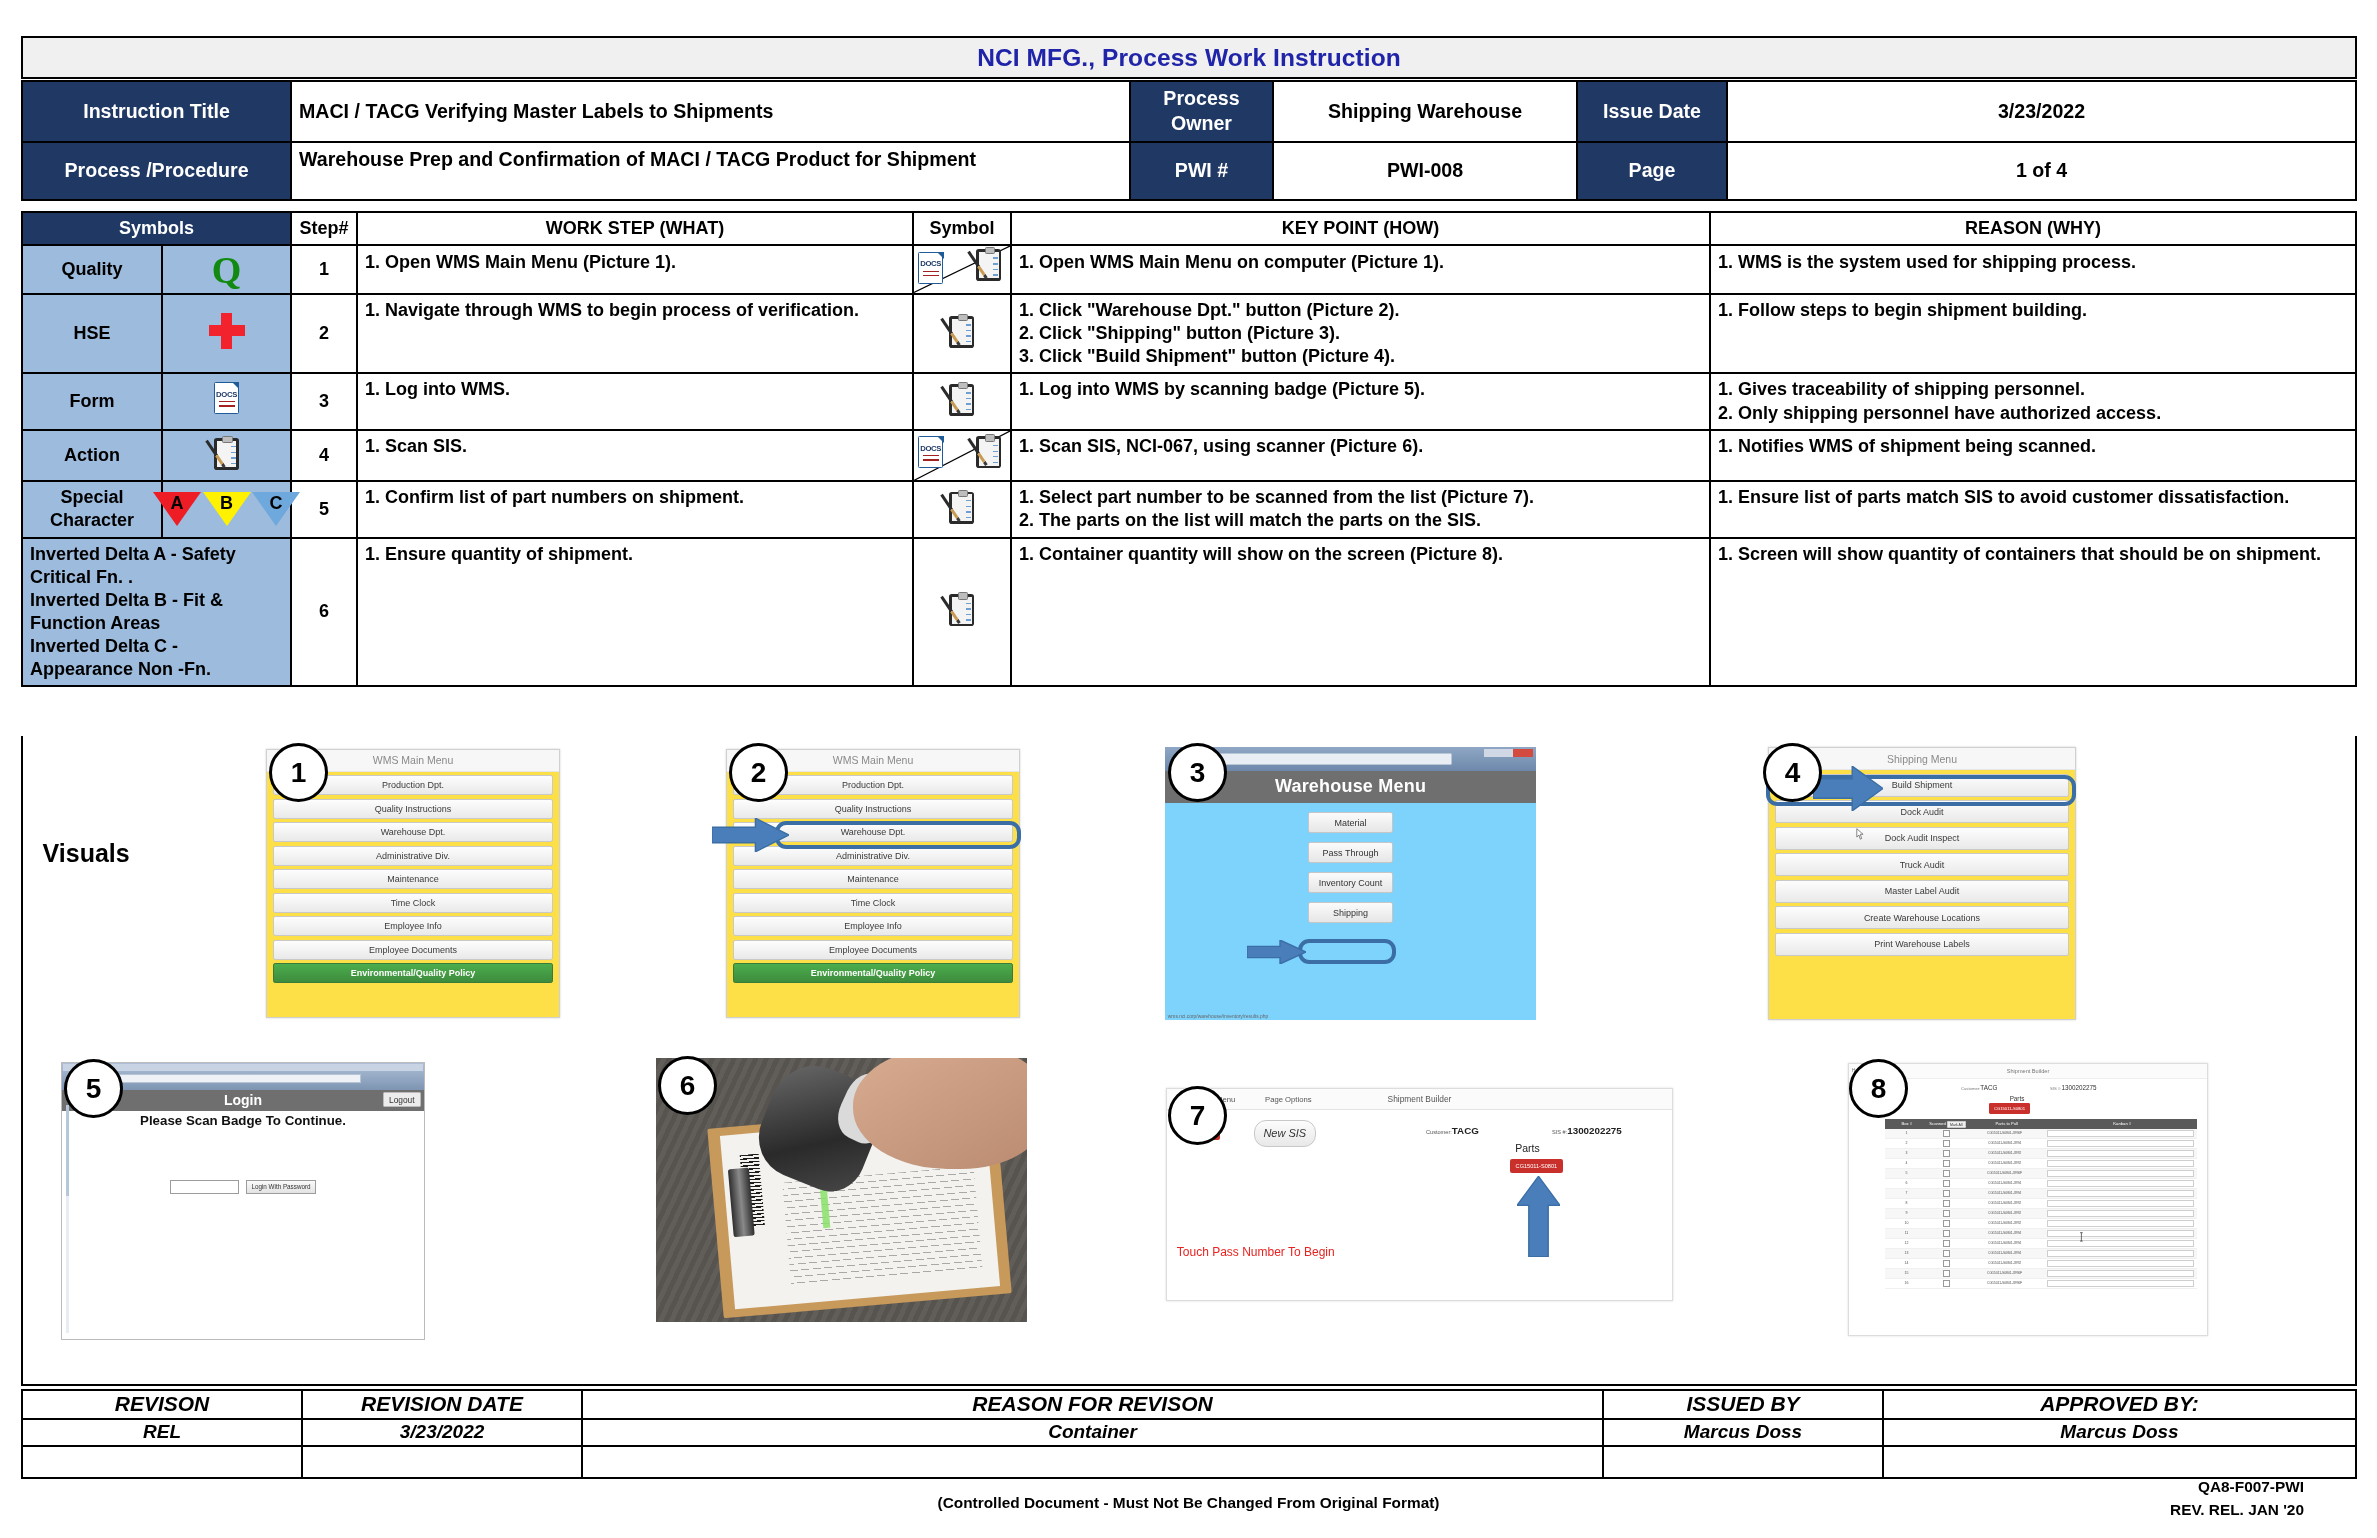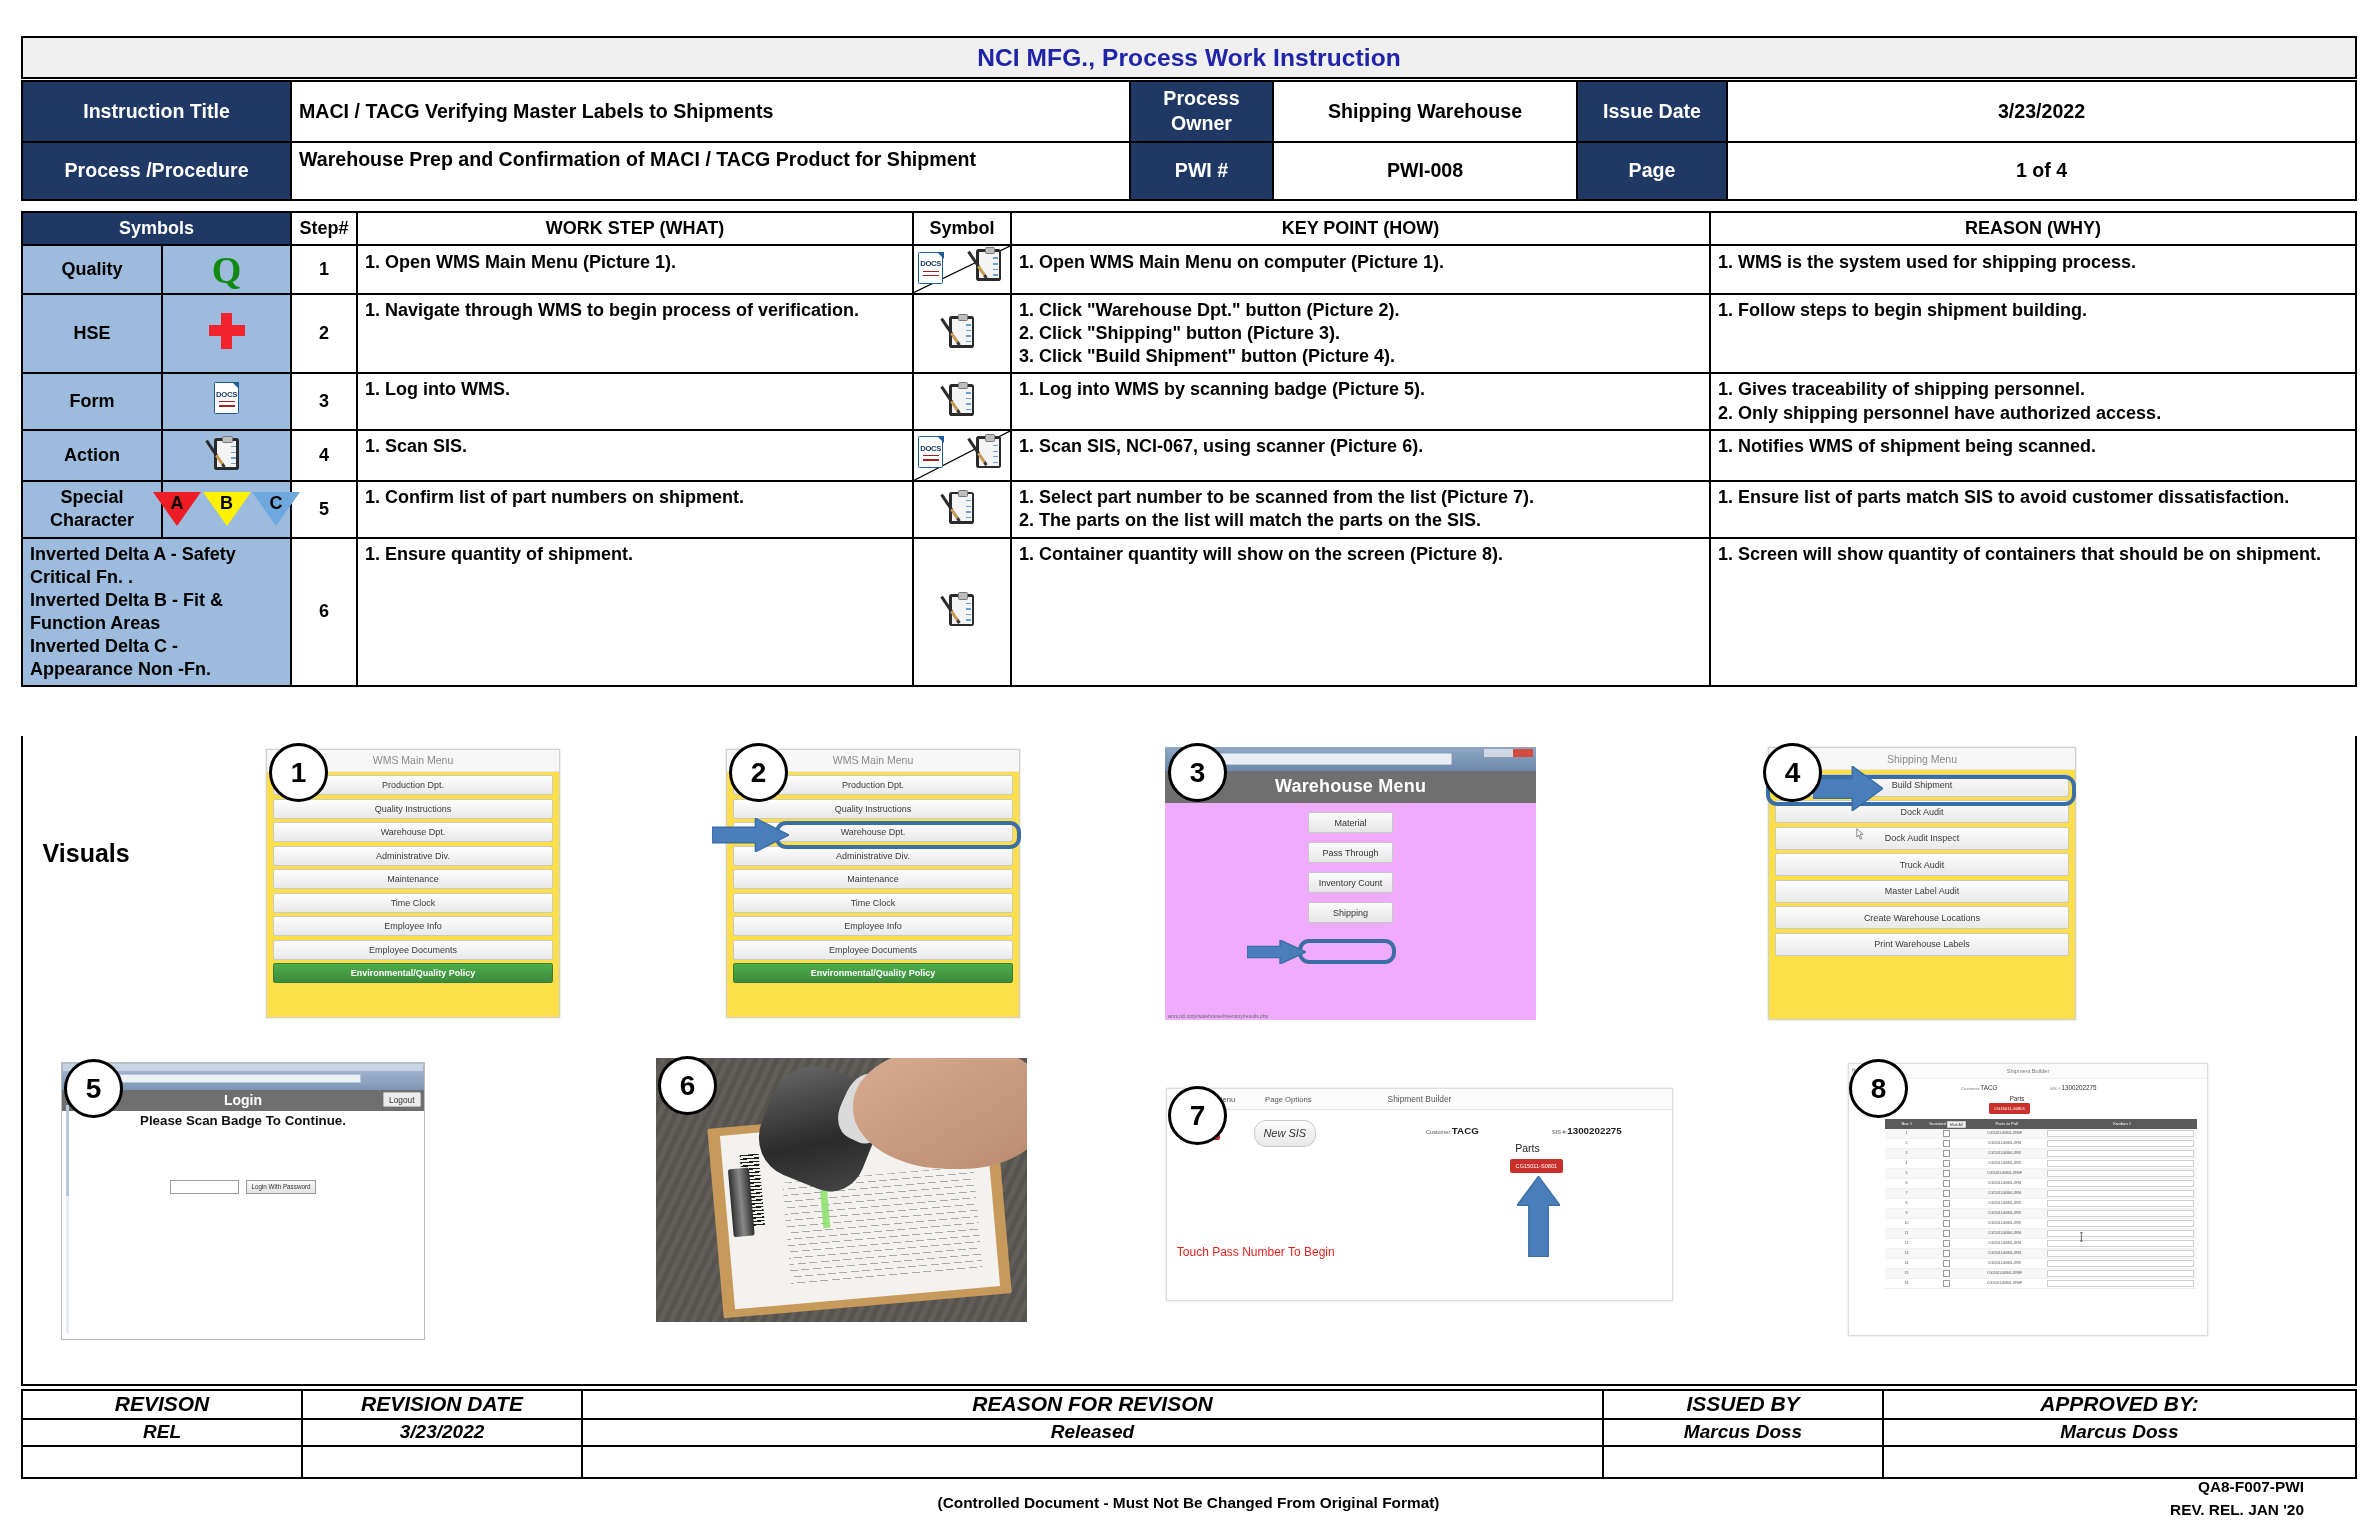--- a/index.html
+++ b/index.html
@@ -267,21 +267,21 @@
   }
   .arrow-r {
     position: absolute;
     z-index: 25;
     display: block;
   }
 
   
   .wh-shot {
     position: absolute;
-    background: #f0abfc;
+    background: #7dd3fc;
     box-sizing: border-box;
     overflow: hidden;
   }
   .wh-browserbar {
     height: 24px;
     background: linear-gradient(to bottom,#8fa7c4,#6d88ab);
     position: relative;
   }
   .wh-browserbar .urlbar {
     position: absolute; left: 28px; right: 84px; top: 6.3px; height: 9.8px;
@@ -1115,21 +1115,21 @@
           <tr>
         <td class="hd">REVISON</td>
         <td class="hd">REVISION DATE</td>
         <td class="hd">REASON FOR REVISON</td>
         <td class="hd">ISSUED BY</td>
         <td class="hd">APPROVED BY:</td>
       </tr>
       <tr>
         <td>REL</td>
         <td>3/23/2022</td>
-        <td>Released</td>
+        <td>Container</td>
         <td>Marcus Doss</td>
         <td>Marcus Doss</td>
       </tr>
       <tr class="blank">
         <td></td>
         <td></td>
         <td></td>
         <td></td>
         <td></td>
       </tr>

